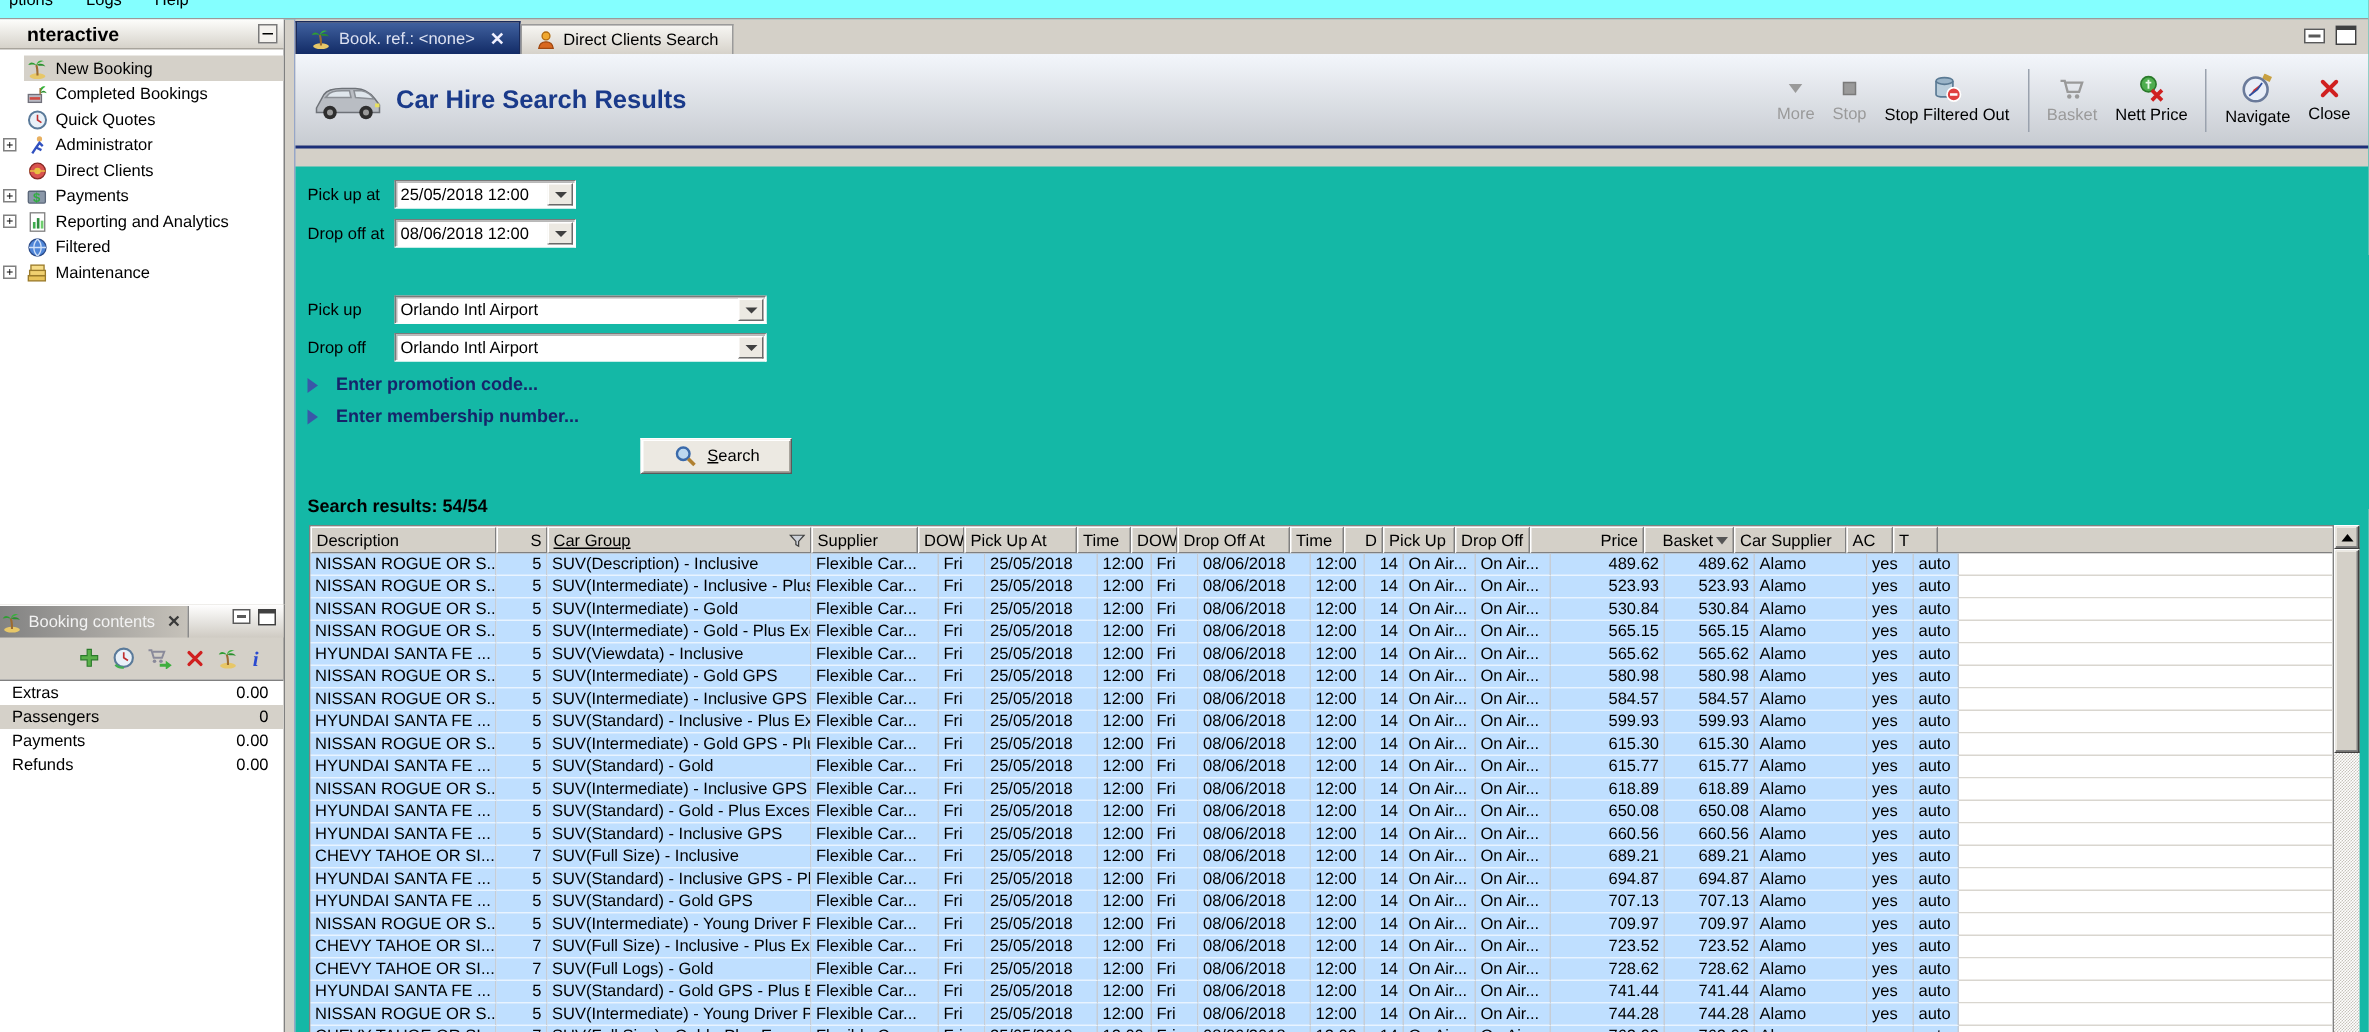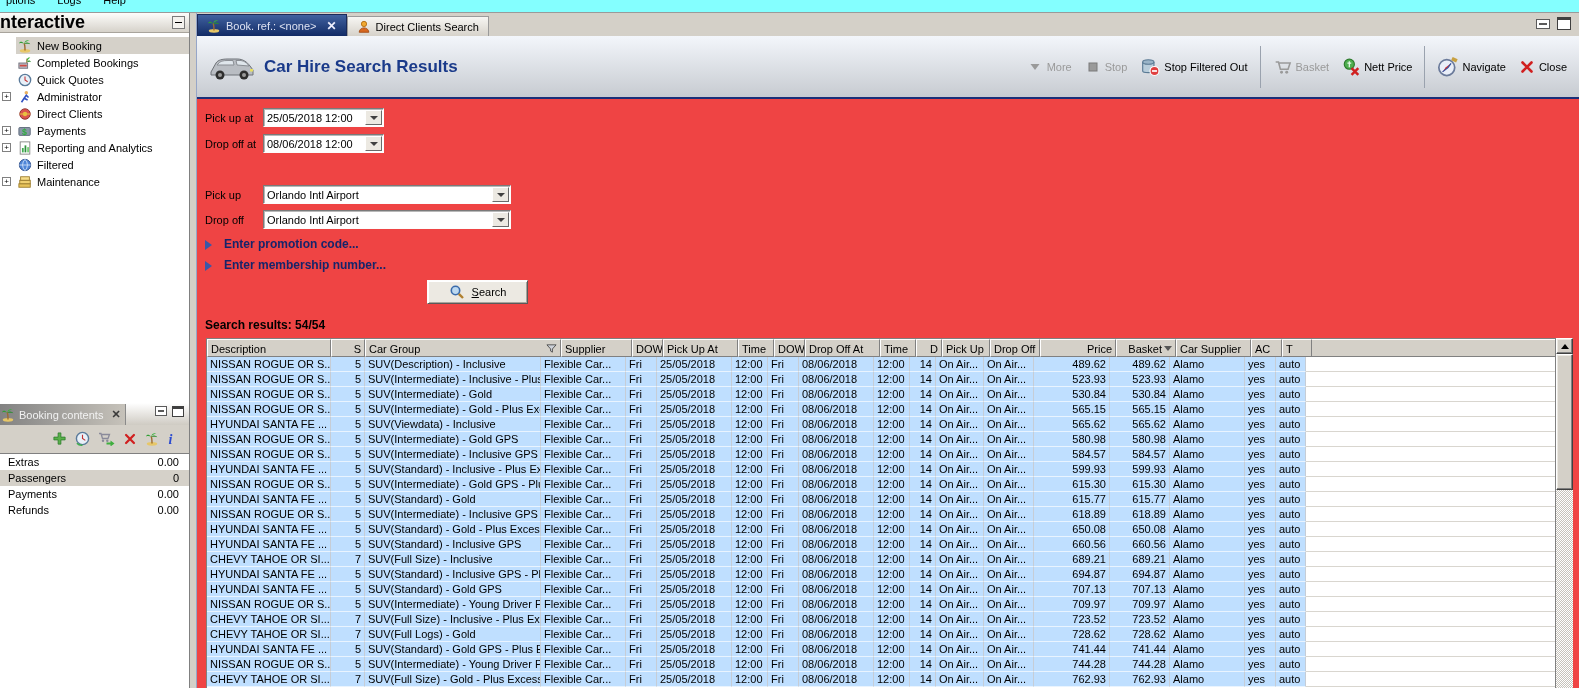--- a/index.html
+++ b/index.html
@@ -21,22 +21,22 @@
   .menubar-inner { display:flex; gap:22px; padding-left:6px; transform:translateY(-6px); font-size:11px; }
 
   
   .sidebar {
     position:absolute; left:0; top:13px; width:190px; height:390px;
     background:#fff; border-right:1px solid #808080;
   }
   .sidebar-header {
     height:20px; background:linear-gradient(#fdfdfb,#d6d2ca);
     border-bottom:1px solid #a8a49c;
-    display:flex; align-items:center; padding:0 4px 0 0;
-    font-weight:bold; font-size:18px;
+    display:flex; align-items:center; padding:0 4px 0 18px;
+    font-weight:bold; font-size:13px;
   }
   .collapse-btn {
     margin-left:auto; width:13px; height:13px; background:#f4f2ee;
     border:1px solid #7a7a7a; display:flex; align-items:center; justify-content:center;
   }
   .collapse-btn::after { content:""; width:7px; height:1px; background:#000; }
   .tree { padding-top:4px; }
   .tree-item { height:17px; position:relative; display:flex; align-items:center; padding-left:16px; }
   .expander {
     position:absolute; left:2px; top:4px; width:9px; height:9px;
@@ -83,25 +83,25 @@
   .mdibtns { position:absolute; right:8px; top:4px; display:flex; gap:7px; align-items:center; }
 
   .headerband {
     height:63px; flex:none; position:relative;
     background:linear-gradient(#f3f6fb,#c7cbd1);
     border-bottom:2px solid #1b2f78;
     display:flex; align-items:center;
   }
   .hb-title { font-size:17px; font-weight:bold; color:#1a3a8a; margin-left:9px; }
   .hb-toolbar { margin-left:auto; display:flex; align-items:center; gap:12px; padding-right:12px; }
-  .tbtn { display:flex; flex-direction:row; align-items:center; gap:3px; font-size:11px; }
+  .tbtn { display:flex; flex-direction:column; align-items:center; gap:3px; font-size:11px; }
   .tbtn.disabled { color:#9a9a9a; }
   .tbtn-sep { width:1px; height:42px; background:#9aa2ae; }
 
-  .content { flex:1; position:relative; background:#ef4444; overflow:hidden; }
+  .content { flex:1; position:relative; background:#14b8a6; overflow:hidden;margin-top:12px; }
 
   
   .f-row { position:absolute; left:8px; display:flex; align-items:center; }
   .f-label { width:58px; flex:none; }
   .combo {
     display:flex; align-items:center; height:19px; background:#fff;
     border:1px solid; border-color:#7a7a7a #fdfdfd #fdfdfd #7a7a7a;
     box-shadow:inset 1px 1px 0 #b8b8b8; padding-left:3px;
   }
   .combo-btn {
@@ -562,21 +562,21 @@
     <div class="results-summary">Search results: 54/54</div>
 
     <div class="table-wrap">
       <div class="g-header" id="g-header">
           <div class="g-hcell" style="width: 124px;">
             <span>Description</span>
           </div>
           <div class="g-hcell r" style="width: 34px;">
             <span>S</span>
           </div>
-          <div class="g-hcell" style="width: 196px;">
+          <div class="g-hcell" style="width: 176px; text-decoration: underline;">
             <span>Car Group</span>
             <span class="flex-sp"></span>
             <span class="icon">
               <svg width="11" height="11" viewBox="0 0 12 12">
                 <path d="M1 2 h10 L7 6.5 V10 L5 8.8 V6.5 Z" fill="#cdd1d8" stroke="#404040" stroke-width="0.9"></path>
               </svg>
             </span>
           </div>
           <div class="g-hcell" style="width: 71px;">
             <span>Supplier</span>

